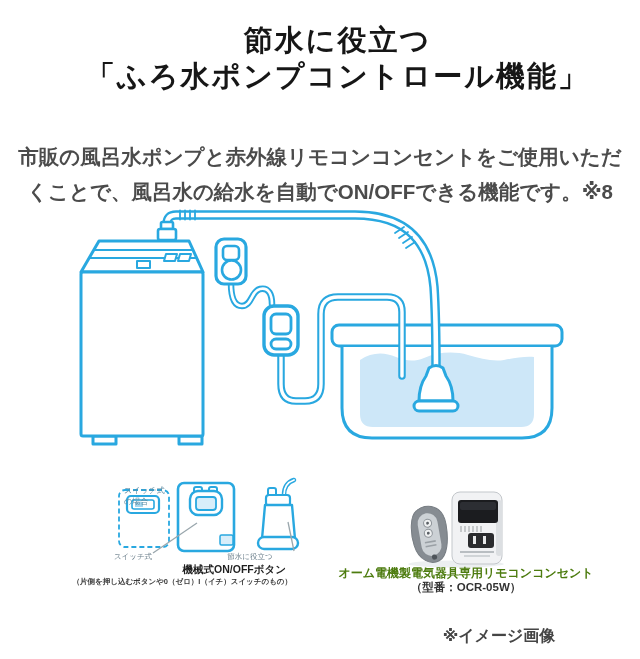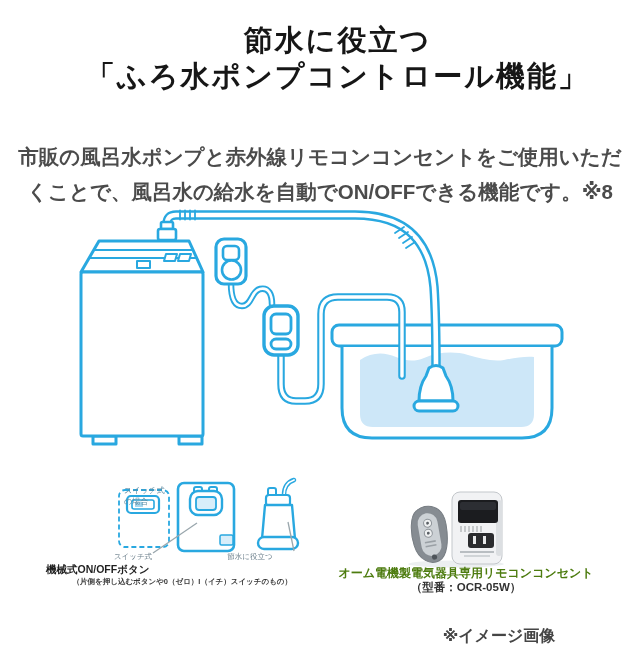--- a/index.html
+++ b/index.html
@@ -17,21 +17,21 @@
     top:139px;left:0;width:640px;text-align:center;
     font-size:20.5px;line-height:35px;color:#4b4b4b;letter-spacing:0px;
   }
   .desc-block span{display:block;}
   svg.layer{position:absolute;top:0;left:0;width:640px;height:659px;}
   .lbl{position:absolute;color:#6a7e8a;}
   .lbl-switch{left:124px;top:486px;width:44px;font-size:8px;line-height:10.5px;color:#5e8ba1;text-align:left;}
   .lbl-switch span{display:block;}
   .lbl-pump-power{left:103px;top:552px;width:60px;font-size:7.5px;text-align:center;}
   .lbl-pump-body{left:220px;top:552px;width:60px;font-size:7.5px;text-align:center;}
-  .mech-heading{left:46px;top:563px;width:240px;text-align:left;font-size:10.5px;font-weight:bold;color:#1f1f1f;}
+  .mech-heading{left:46px;top:563px;width:240px;text-align:right;font-size:10.5px;font-weight:bold;color:#1f1f1f;}
   .mech-sub{left:12px;top:577px;width:280px;text-align:right;font-size:7.5px;color:#3a3a3a;}
   .remote-heading{left:335px;top:565px;width:262px;text-align:center;font-size:12px;font-weight:bold;color:#4d7c0f;}
   .remote-model{left:335px;top:580px;width:262px;text-align:center;font-size:11.5px;color:#333333;}
   .image-note{left:430px;top:626px;width:138px;text-align:center;font-size:16px;color:#454545;}
 </style>
 </head>
 <body>
 
 <svg class="layer" viewBox="0 0 640 659" aria-hidden="true">
 

